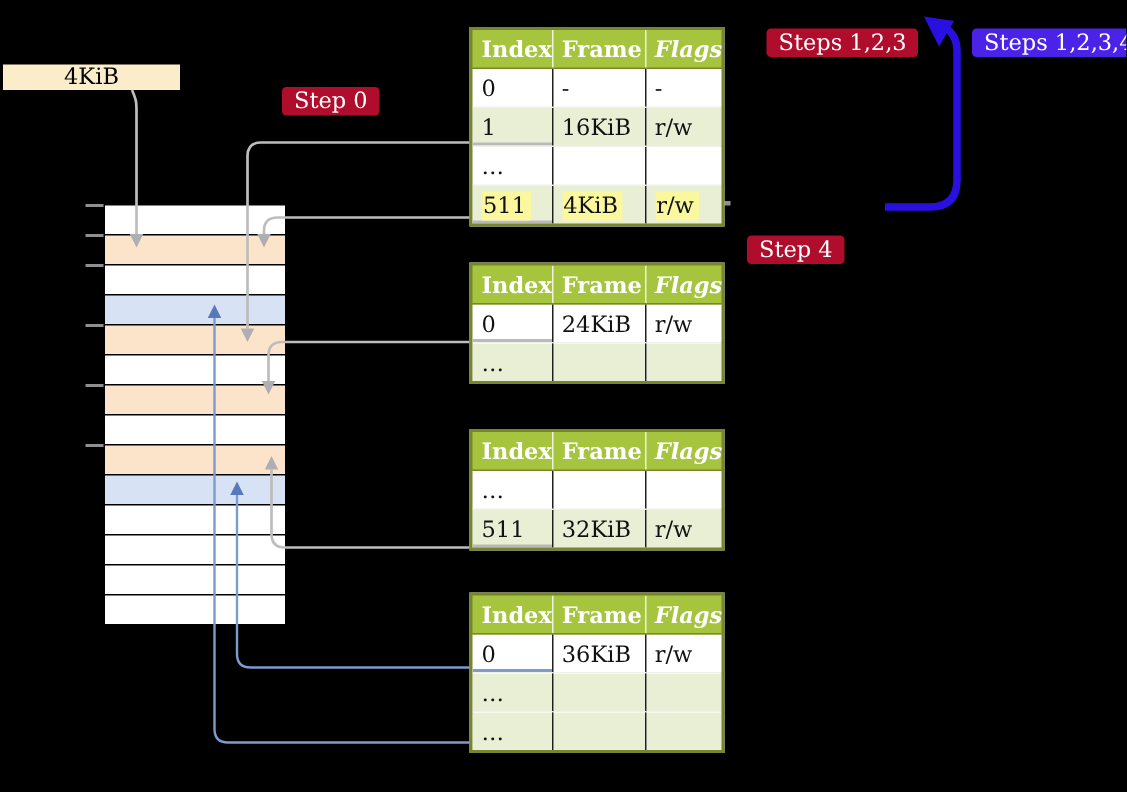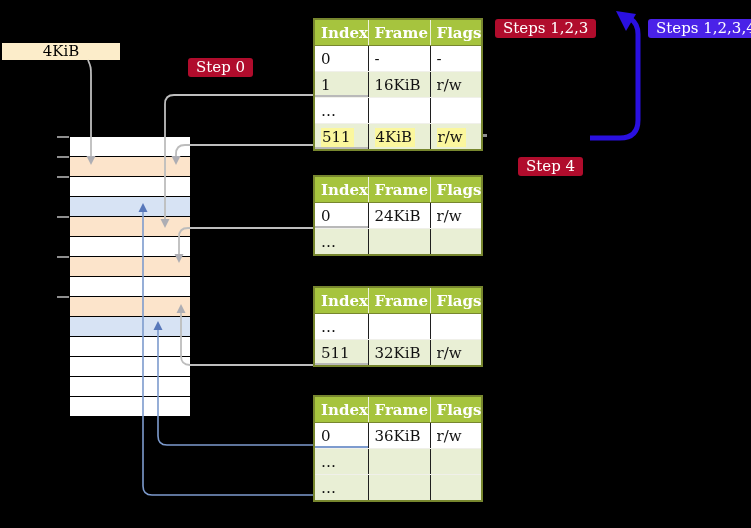--- a/index.html
+++ b/index.html
@@ -12,21 +12,21 @@
   .badge{position:absolute;color:#fff;font-size:15px;line-height:17px;
          padding:1px 8px;border-radius:3px;white-space:nowrap;}
   .badge.red{background:#b00c2c;}
   .badge.blue{background:#4a22e8;}
   
   table.pt{position:absolute;border-collapse:collapse;table-layout:fixed;width:168px;
            border:2px solid #77862e;font-size:15px;background:#fff;}
   table.pt th{background:#a6c43e;color:#fff;font-weight:bold;text-align:right;
               padding:0 4px 0 6px;height:25px;border-right:1.5px solid #eef2dc;
               border-bottom:1px solid #77862e;}
-  table.pt th:last-child{border-right:none;}
+  table.pt th:last-child{border-right:none;font-style:italic;}
   table.pt td{padding:0 4px 0 6px;height:25px;border-right:1px solid #1f1f1f;
               border-bottom:1px solid #f0f0ea;color:#111;background:#fff;overflow:hidden;}
   table.pt td:last-child{border-right:none;}
   table.pt tr.shaded td{background:#e9efd5;}
   table.pt td.u-gray{box-shadow:inset 0 -2px 0 #b9b9b9;}
   table.pt td.u-blue{box-shadow:inset 0 -2px 0 #7d9bce;}
   .hl{background:#fbf79e;padding:0 3px 1px 1px;}
   
   .memory{position:absolute;left:70px;top:137px;width:120px;}
   .mrow{height:19px;margin-bottom:1px;}
@@ -37,23 +37,23 @@
   .overlay{position:absolute;left:0;top:0;pointer-events:none;}
 </style>
 </head>
 <body>
 
 <div class="canvas">
 
   <div class="legend-box">4KiB</div>
 
   <div class="badge red" style="left:188px;top:58px">Step 0</div>
-  <div class="badge red" style="left:495px;top:19px">Steps 1,2,3</div>
+  <div class="badge red" style="left:511px;top:19px">Steps 1,2,3</div>
   <div class="badge blue" style="left:648px;top:19px">Steps 1,2,3,4</div>
-  <div class="badge red" style="left:518px;top:157px">Step 4</div>
+  <div class="badge red" style="left:498px;top:157px">Step 4</div>
 
   <div class="memory" id="memory">
       <div class="mrow white"></div>
       <div class="mrow peach"></div>
       <div class="mrow white"></div>
       <div class="mrow blue"></div>
       <div class="mrow peach"></div>
       <div class="mrow white"></div>
       <div class="mrow peach"></div>
       <div class="mrow white"></div>

